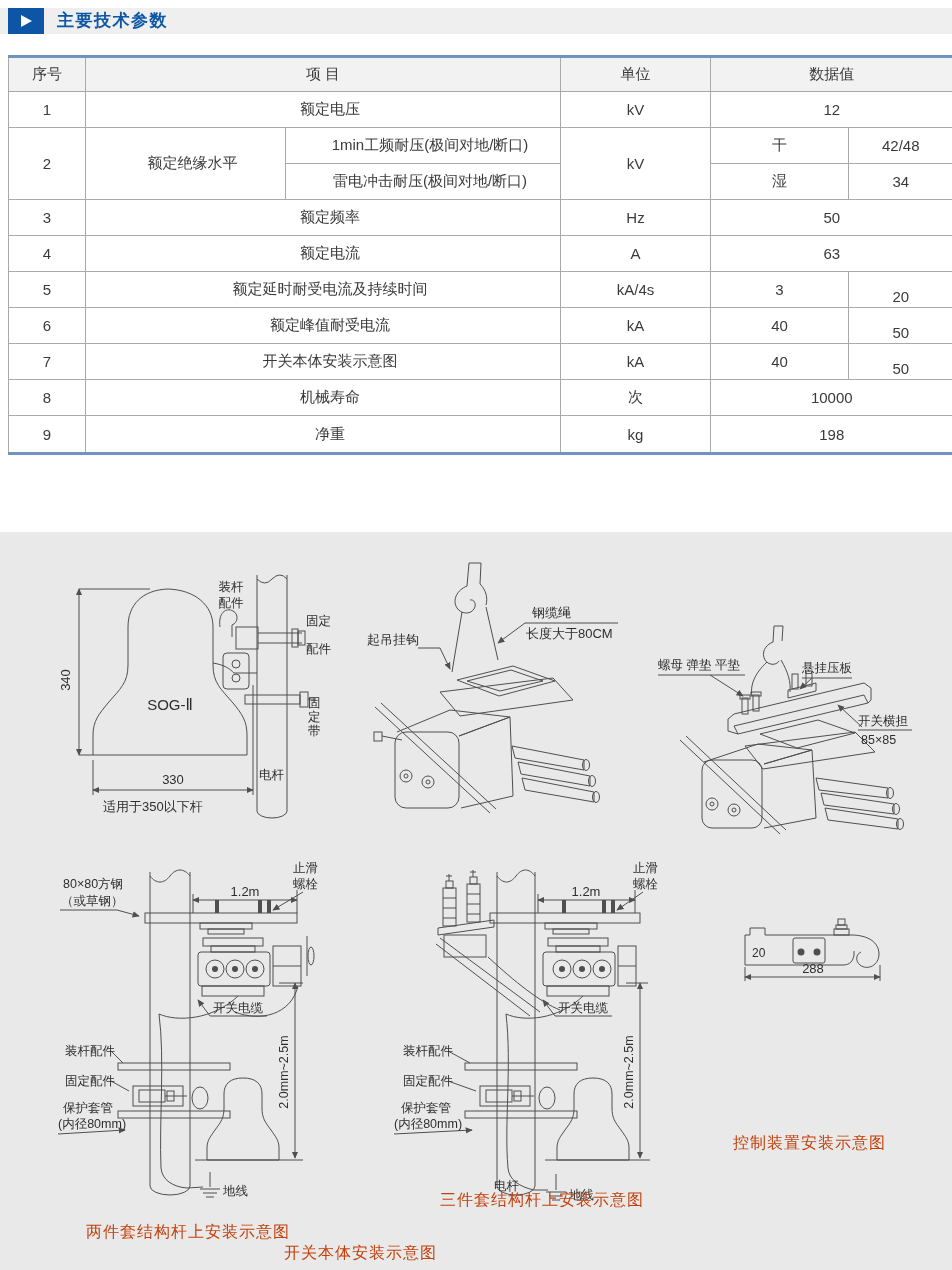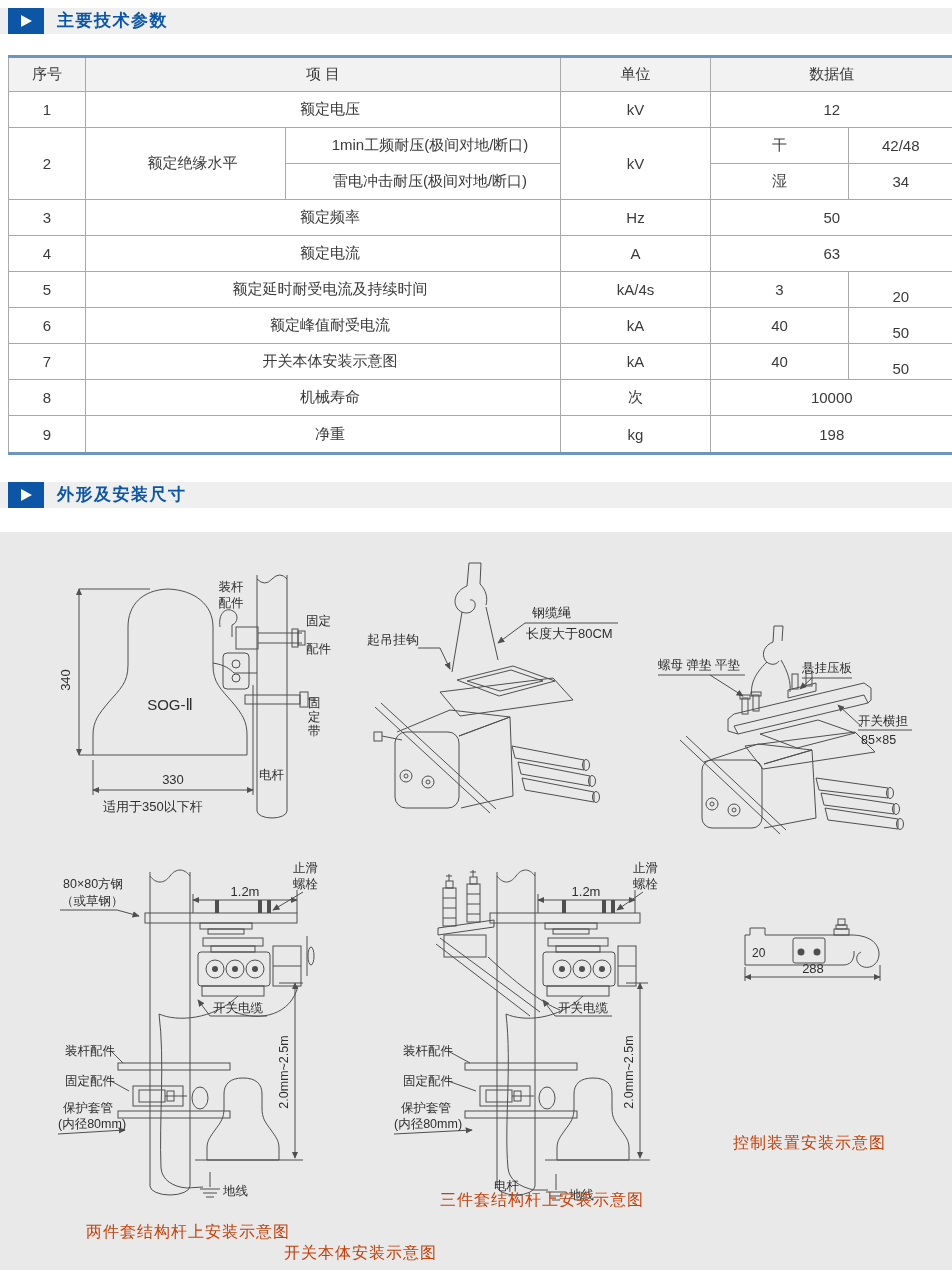--- a/index.html
+++ b/index.html
@@ -126,26 +126,20 @@
     </tr>
     <tr class="tr9">
       <td>9</td>
       <td colspan="2" class="left">净重</td>
       <td>kg</td>
       <td colspan="2" class="edge">198</td>
     </tr>
   </tbody>
     </table>
 
-  <div class="bar" style="top:482px">
-    <div class="badge">
-      <div class="tri"></div>
-    </div>
-    <div class="title">外形及安装尺寸</div>
-  </div>
 
   <div class="panel">
 
     <div class="dwg" style="left:50px; top:33px">
       <svg width="300" height="255" viewBox="0 0 300 255">
         <defs>
             <marker id="m1" viewBox="0 0 10 10" refX="8" refY="5" markerWidth="8" markerHeight="8" orient="auto-start-reverse">
               <path class="solid" d="M0,1 L9,5 L0,9 z"></path>
             </marker>
           </defs>

